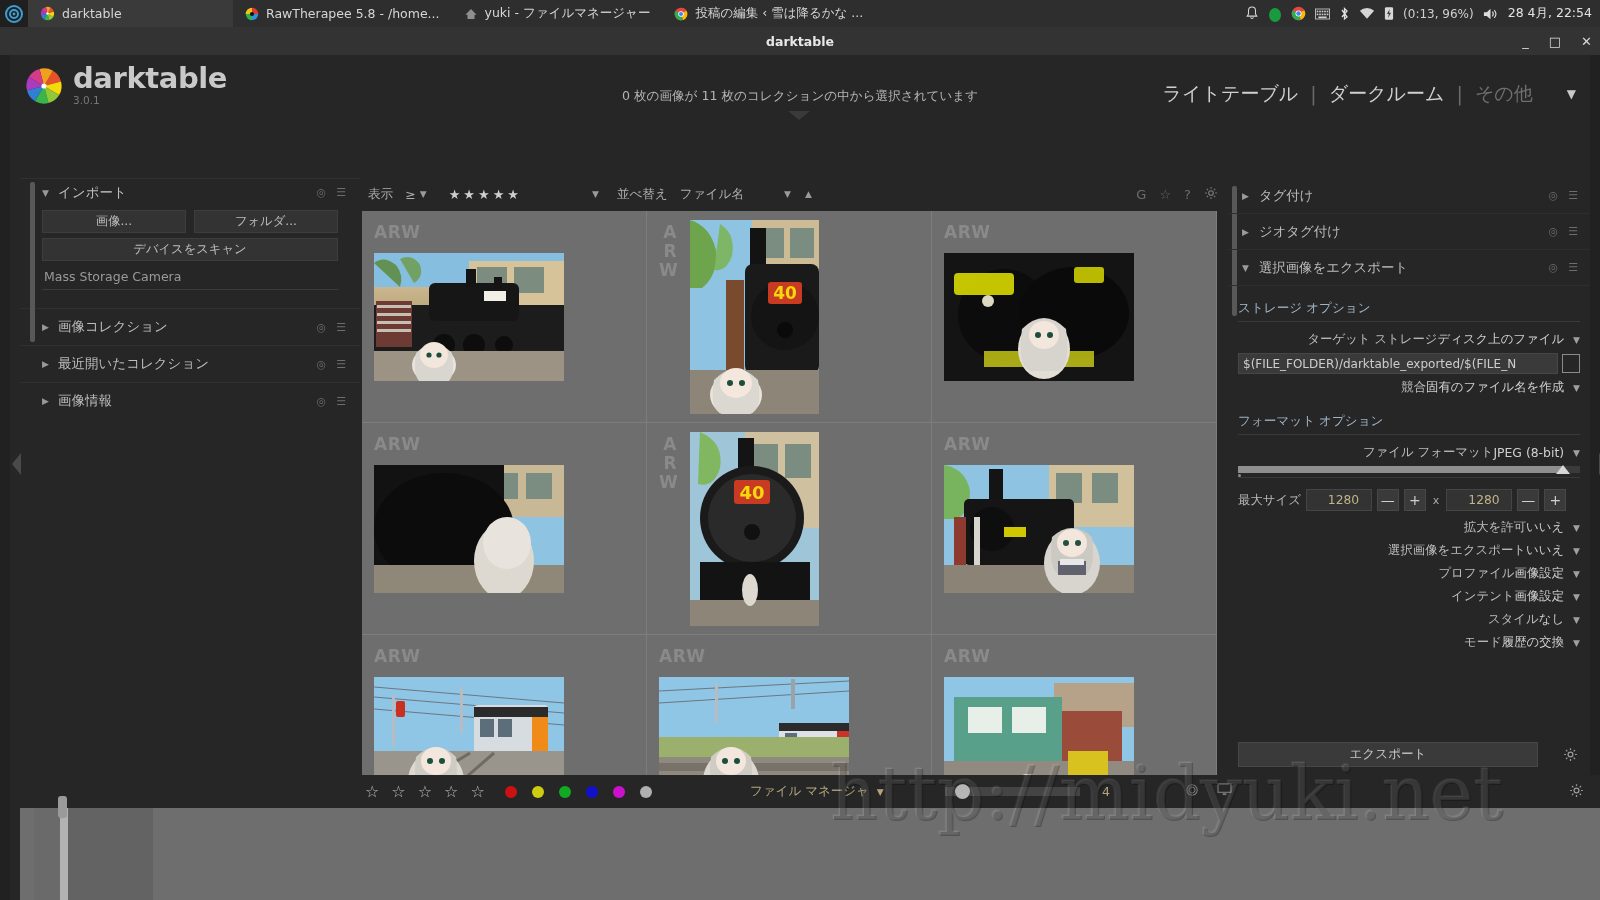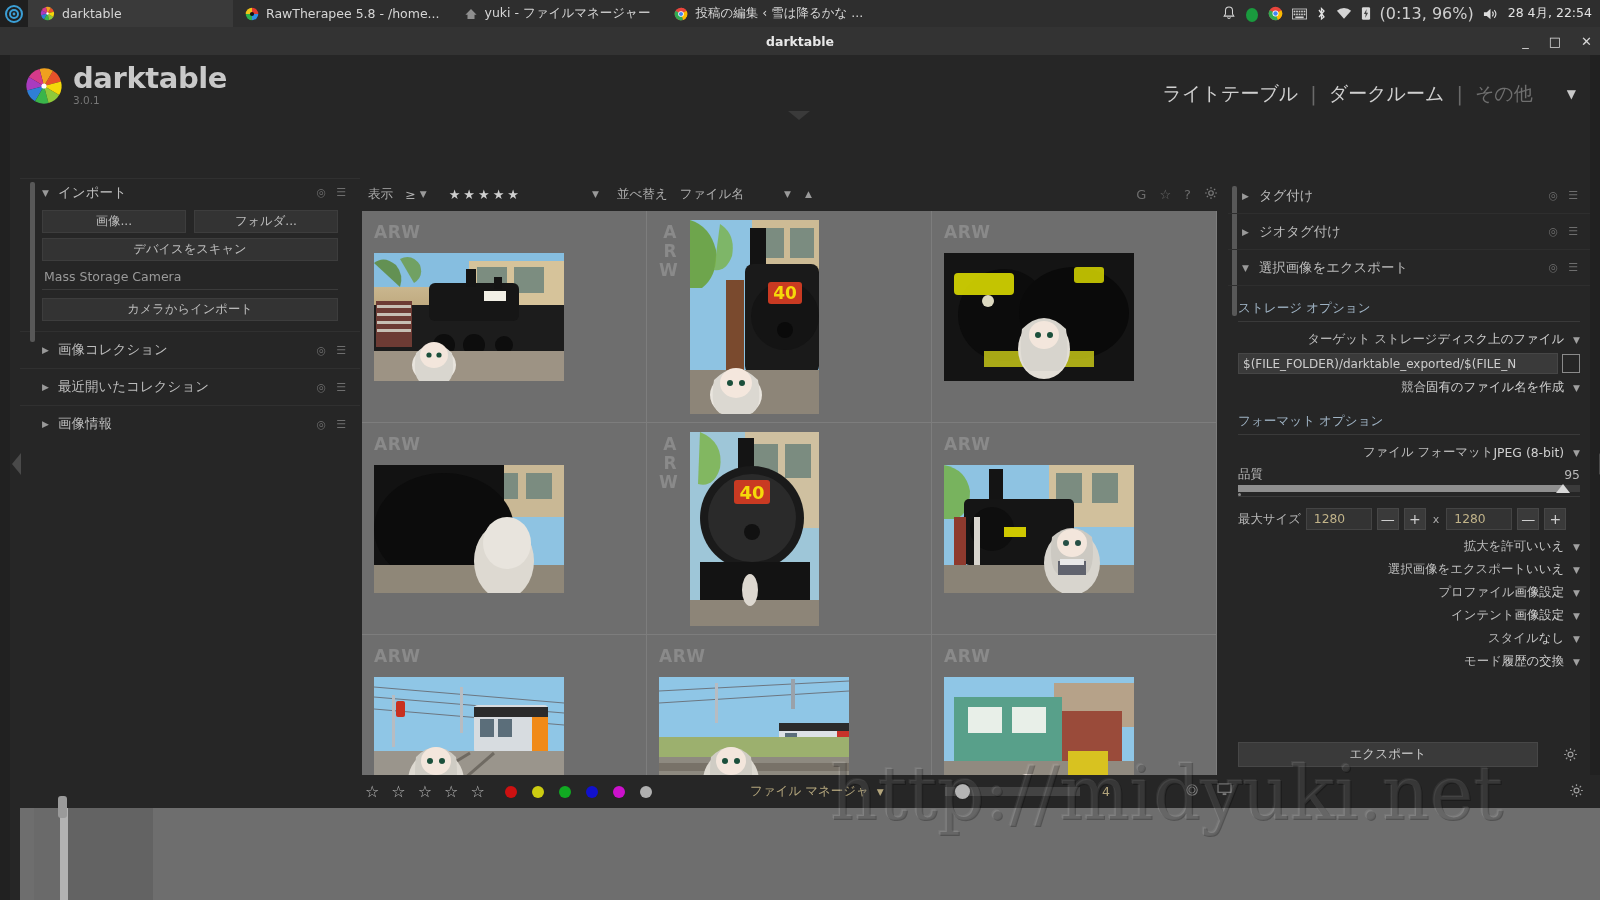--- a/index.html
+++ b/index.html
@@ -25,21 +25,21 @@
   }
   .tb-task {
     display:flex; align-items:center; gap:7px; height:27px;
     padding:0 12px; white-space:nowrap; overflow:hidden;
   }
   .tb-task.active { background:#3a3a3a; width:205px; }
   .tb-task .tlabel{ overflow:hidden; text-overflow:ellipsis; white-space:nowrap; }
   .tb-spacer { flex:1 1 auto; }
   .tb-tray { display:flex; align-items:center; gap:9px; padding-right:10px; }
   .tb-clock { font-size:12.5px; color:#e2e2e2; padding-right:8px; white-space:nowrap;}
-  .tb-batt { font-size:16px; color:#cfcfcf; }
+  .tb-batt { font-size:12px; color:#cfcfcf; }
 
   .ico { display:inline-block; line-height:0; }
 
   
   .titlebar {
     position:absolute; left:0; top:27px; width:1600px; height:28px;
     background:#333333; display:flex; align-items:center; justify-content:center;
   }
   .titlebar .ttext { font-size:12.5px; color:#e8e8e8; font-weight:bold; }
   .win-btns { position:absolute; right:8px; top:0; height:28px; display:flex; align-items:center; gap:20px; }
@@ -154,21 +154,21 @@
   }
   .folderico { width:18px;height:19px;border:1px solid #8a8a8a; }
   .qualrow { display:flex; align-items:center; justify-content:space-between; padding:2px 10px 0 10px;}
   .slider-track { margin:2px 10px 0 10px; height:7px; background:#3b3b3b; position:relative;}
   .slider-fill { position:absolute; left:0; top:0; height:7px; background:#8f8f8f; }
   .slider-knob { position:absolute; top:-1px; width:0;height:0;
      border-left:7px solid transparent;border-right:7px solid transparent;border-bottom:9px solid #d7d7d7;}
   .slider-dot { margin:1px 0 0 10px; width:3px;height:3px;background:#8a8a8a;border-radius:50%;}
   .sizerow { display:flex; align-items:center; gap:5px; padding:5px 10px; }
   .numbox { width:66px;height:22px;background:#333;border:1px solid #444;color:#c2b48a;font-size:12.3px;
-            display:flex;align-items:center;padding-left:7px;}
+            display:flex;align-items:center;padding-left:21px;}
   .stepbtn { width:22px;height:22px;background:#3a3a3a;border:1px solid #474747;color:#cfcfcf;
              display:flex;align-items:center;justify-content:center;font-size:14px;}
   .xsep { color:#aaa; font-size:11px; padding:0 2px;}
   .exportbtn {
     position:absolute; left:10px; bottom:8px; width:300px; height:25px; background:#3a3a3a;
     border:1px solid #474747; color:#c8c8c8; font-size:12.6px;
     display:flex; align-items:center; justify-content:center;
   }
   .exp-gear { position:absolute; right:12px; bottom:10px; color:#9a9a9a; font-size:14px;}
 
@@ -370,20 +370,21 @@
               <circle r="2.6" fill="#fff"></circle>
             </g>
           </svg>
         </div>
         <div class="brandtxt">
           <span class="brandname">darktable</span>
           <span class="brandver">3.0.1</span>
         </div>
       </div>
 
+      <div class="hdr-status">0 枚の画像が 11 枚のコレクションの中から選択されています</div>
 
       <div class="viewsel">
         <span class="v">ライトテーブル</span>
         <span class="sep">|</span>
         <span class="v">ダークルーム</span>
         <span class="sep">|</span>
         <span class="v dim">その他</span>
         <span class="caret">▼</span>
       </div>
     </div>
@@ -402,21 +403,20 @@
         </span>
       </div>
 
       <div class="mod-body">
         <div class="btnrow">
           <div class="dbtn">画像...</div>
           <div class="dbtn">フォルダ...</div>
         </div>
         <div class="dbtn wide">デバイスをスキャン</div>
         <div class="camline">Mass Storage Camera</div>
-        <div class="dbtn wide">カメラからインポート</div>
       </div>
 
       <div class="mod-sep"></div>
       <div class="mod-head" style="height:36px">
         <span class="tw">▶</span>
         <span class="mtitle">画像コレクション</span>
         <span class="mico">
           <span>◎</span>
           <span>☰</span>
         </span>
@@ -823,24 +823,20 @@
         <div class="sect-rule"></div>
 
         <div class="row">
           <span class="lbl">ファイル フォーマット</span>
           <span class="val">
             <span>JPEG (8-bit)</span>
             <span class="c">▼</span>
           </span>
         </div>
 
-        <div class="qualrow">
-          <span>品質</span>
-          <span>95</span>
-        </div>
         <div class="slider-track">
           <div class="slider-fill" style="width:95%"></div>
           <div class="slider-knob" style="left:calc(95% - 7px)"></div>
         </div>
         <div class="slider-dot"></div>
 
         <div class="sect-rule"></div>
 
         <div class="sizerow">
           <span>最大サイズ</span>

